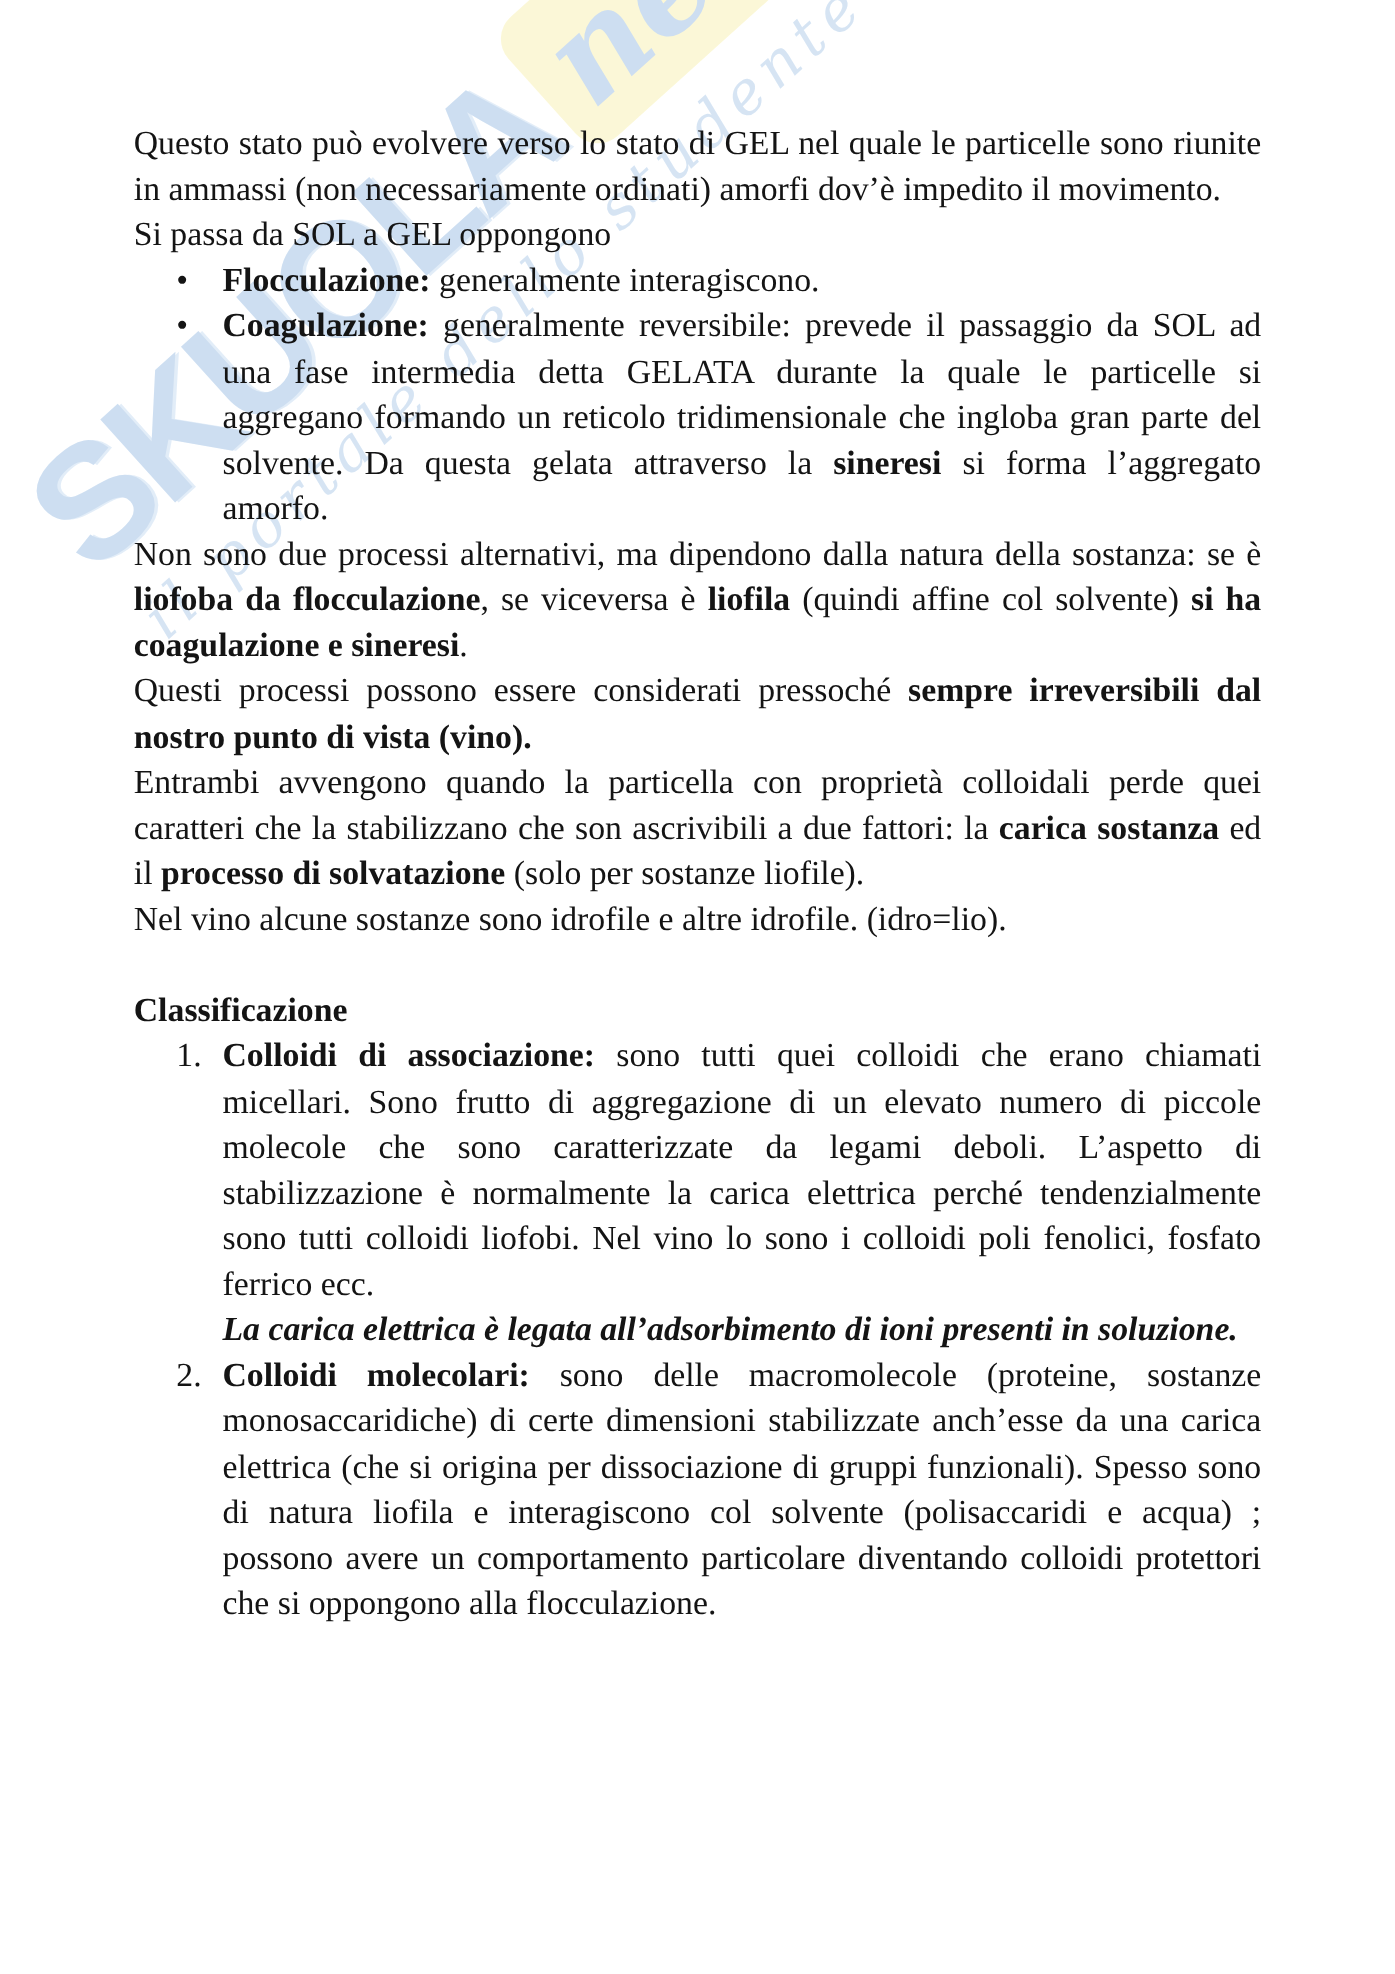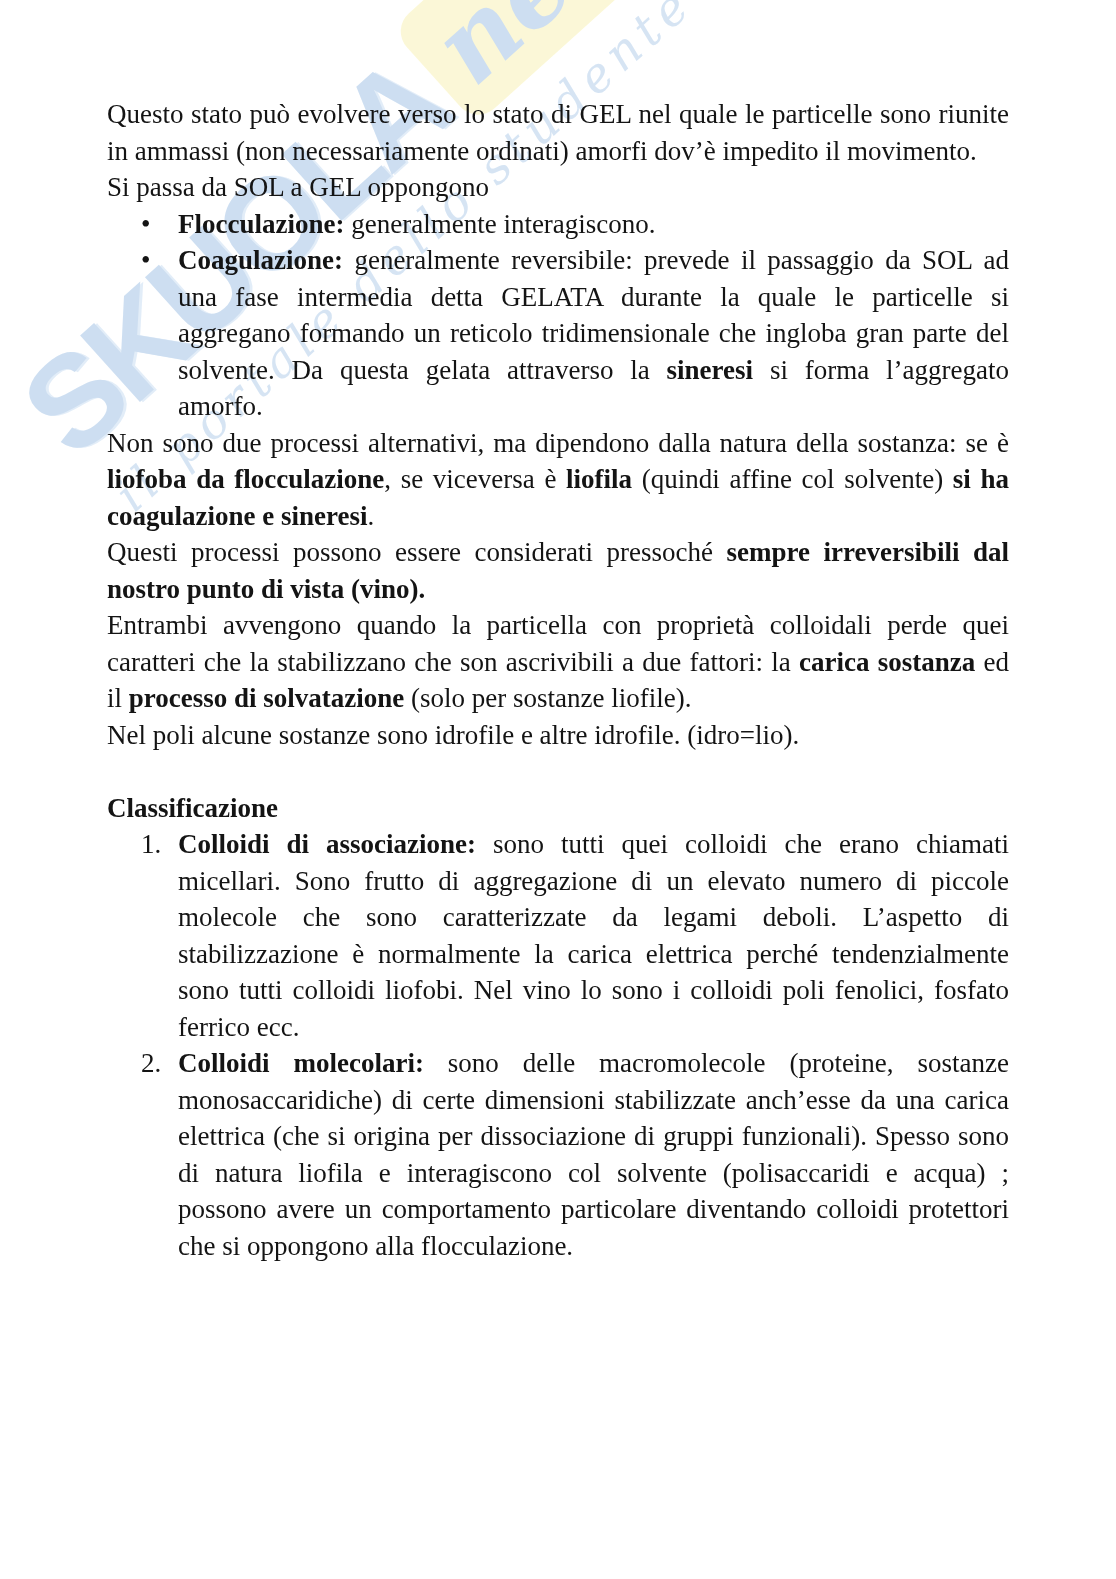--- a/index.html
+++ b/index.html
@@ -72,26 +72,27 @@
         <span class="marker">•</span>
         <div class="li-text"><span class="b ">Flocculazione:</span><span class=""> generalmente interagiscono.</span></div>
       </div>
       <div class="li">
         <span class="marker">•</span>
         <div class="li-text"><span class="b ">Coagulazione:</span><span class=""> generalmente reversibile: prevede il passaggio da SOL ad una fase intermedia detta GELATA durante la quale le particelle si aggregano formando un reticolo tridimensionale che ingloba gran parte del solvente. Da questa gelata attraverso la </span><span class="b ">sineresi</span><span class=""> si forma l’aggregato amorfo.</span></div>
       </div>
       <p class="para"><span class="">Non sono due processi alternativi, ma dipendono dalla natura della sostanza: se è </span><span class="b ">liofoba da flocculazione</span><span class="">, se viceversa è </span><span class="b ">liofila</span><span class=""> (quindi affine col solvente) </span><span class="b ">si ha coagulazione e sineresi</span><span class="">.</span></p>
       <p class="para"><span class="">Questi processi possono essere considerati pressoché </span><span class="b ">sempre irreversibili dal nostro punto di vista (vino).</span></p>
       <p class="para"><span class="">Entrambi avvengono quando la particella con proprietà colloidali perde quei caratteri che la stabilizzano che son ascrivibili a due fattori: la </span><span class="b ">carica sostanza</span><span class=""> ed il </span><span class="b ">processo di solvatazione</span><span class=""> (solo per sostanze liofile).</span></p>
-      <p class="para"><span class="">Nel poli alcune sostanze sono idrofile e altre idrofile. (idro=lio).</span></p>
+      <p class="para"><span class="">Nel vino alcune sostanze sono idrofile e altre idrofile. (idro=lio).</span></p>
       <div class="spacer"></div>
       <p class="para heading"><span class="b ">Classificazione</span></p>
       <div class="li">
         <span class="marker">1.</span>
         <div class="li-text"><span class="b ">Colloidi di associazione:</span><span class=""> sono tutti quei colloidi che erano chiamati micellari. Sono frutto di aggregazione di un elevato numero di piccole molecole che sono caratterizzate da legami deboli. L’aspetto di stabilizzazione è normalmente la carica elettrica perché tendenzialmente sono tutti colloidi liofobi. Nel vino lo sono i colloidi poli fenolici, fosfato ferrico ecc.</span></div>
       </div>
+      <p class="para cont"><span class="b i">La carica elettrica è legata all’adsorbimento di ioni presenti in soluzione.</span></p>
       <div class="li">
         <span class="marker">2.</span>
         <div class="li-text"><span class="b ">Colloidi molecolari:</span><span class=""> sono delle macromolecole (proteine, sostanze monosaccaridiche) di certe dimensioni stabilizzate anch’esse da una carica elettrica (che si origina per dissociazione di gruppi funzionali). Spesso sono di natura liofila e interagiscono col solvente (polisaccaridi e acqua) ; possono avere un comportamento particolare diventando colloidi protettori che si oppongono alla flocculazione.</span></div>
       </div>
     </div>
 
 </div>
 
 </body></html>

